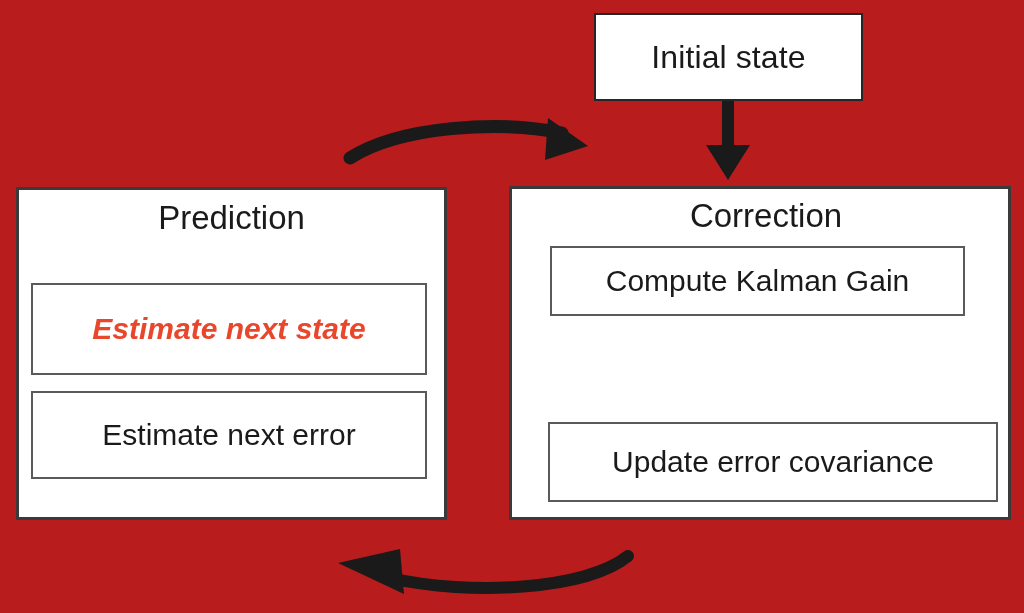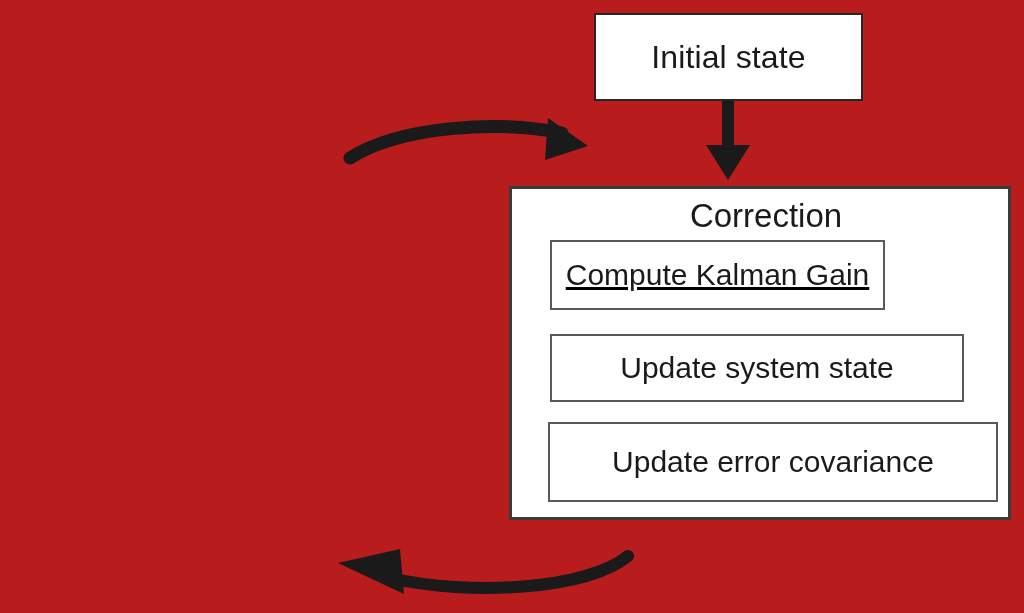--- a/index.html
+++ b/index.html
@@ -99,21 +99,21 @@
     color: #e8472c;
     font-weight: bold;
     font-style: italic;
   }
 
   
   .pstep-0 { left: 12px;  top: 93px;  width: 396px; height: 92px; }
   .pstep-1 { left: 12px;  top: 201px; width: 396px; height: 88px; }
 
   
-  .cstep-0 { left: 38px;  top: 51px;  width: 335px; height: 70px; text-decoration: underline; }
+  .cstep-0 { left: 38px;  top: 57px;  width: 415px; height: 70px; }
   .cstep-1 { left: 38px;  top: 145px; width: 414px; height: 68px; }
   .cstep-2 { left: 36px;  top: 233px; width: 450px; height: 80px; }
 
   
   .arrow-layer {
     position: absolute;
     left: 0;
     top: 0;
     width: 1024px;
     height: 613px;
@@ -122,31 +122,39 @@
 </style>
 </head>
 <body>
 
 <div id="diagram">
 
   <div class="node initial-state-box">
     <span class="initial-state-label">Initial state</span>
   </div>
 
+  <div class="phase-box phase-box-prediction">
+    <div class="phase-title">Prediction</div>
+
+    <div class="step-box pstep-0">
+      <span class="step-label highlight">Estimate next state</span>
+    </div>
+
+    <div class="step-box pstep-1">
+      <span class="step-label">Estimate next error</span>
+    </div>
+  </div>
 
   <div class="phase-box phase-box-correction">
     <div class="phase-title">Correction</div>
 
     <div class="step-box cstep-0">
       <span class="step-label">Compute Kalman Gain</span>
     </div>
 
-    <div class="step-box cstep-1">
-      <span class="step-label">Update system state</span>
-    </div>
 
     <div class="step-box cstep-2">
       <span class="step-label">Update error covariance</span>
     </div>
   </div>
 
   <svg class="arrow-layer" viewBox="0 0 1024 613" width="1024" height="613">
 
     <g>
       <rect x="722" y="101" width="12" height="52" fill="#1a1a1a"></rect>

